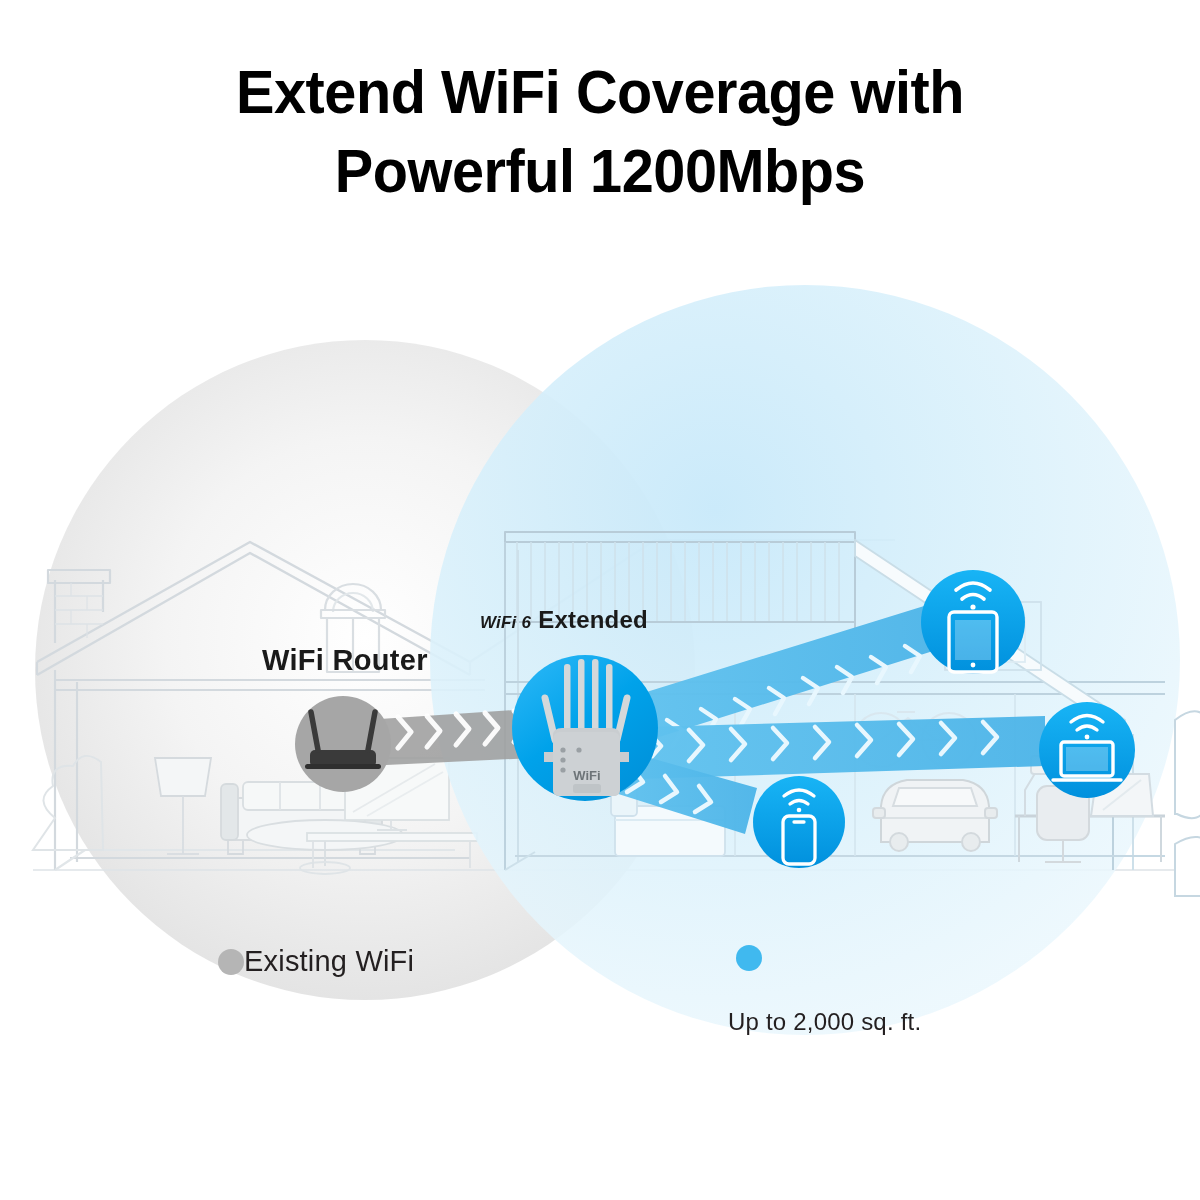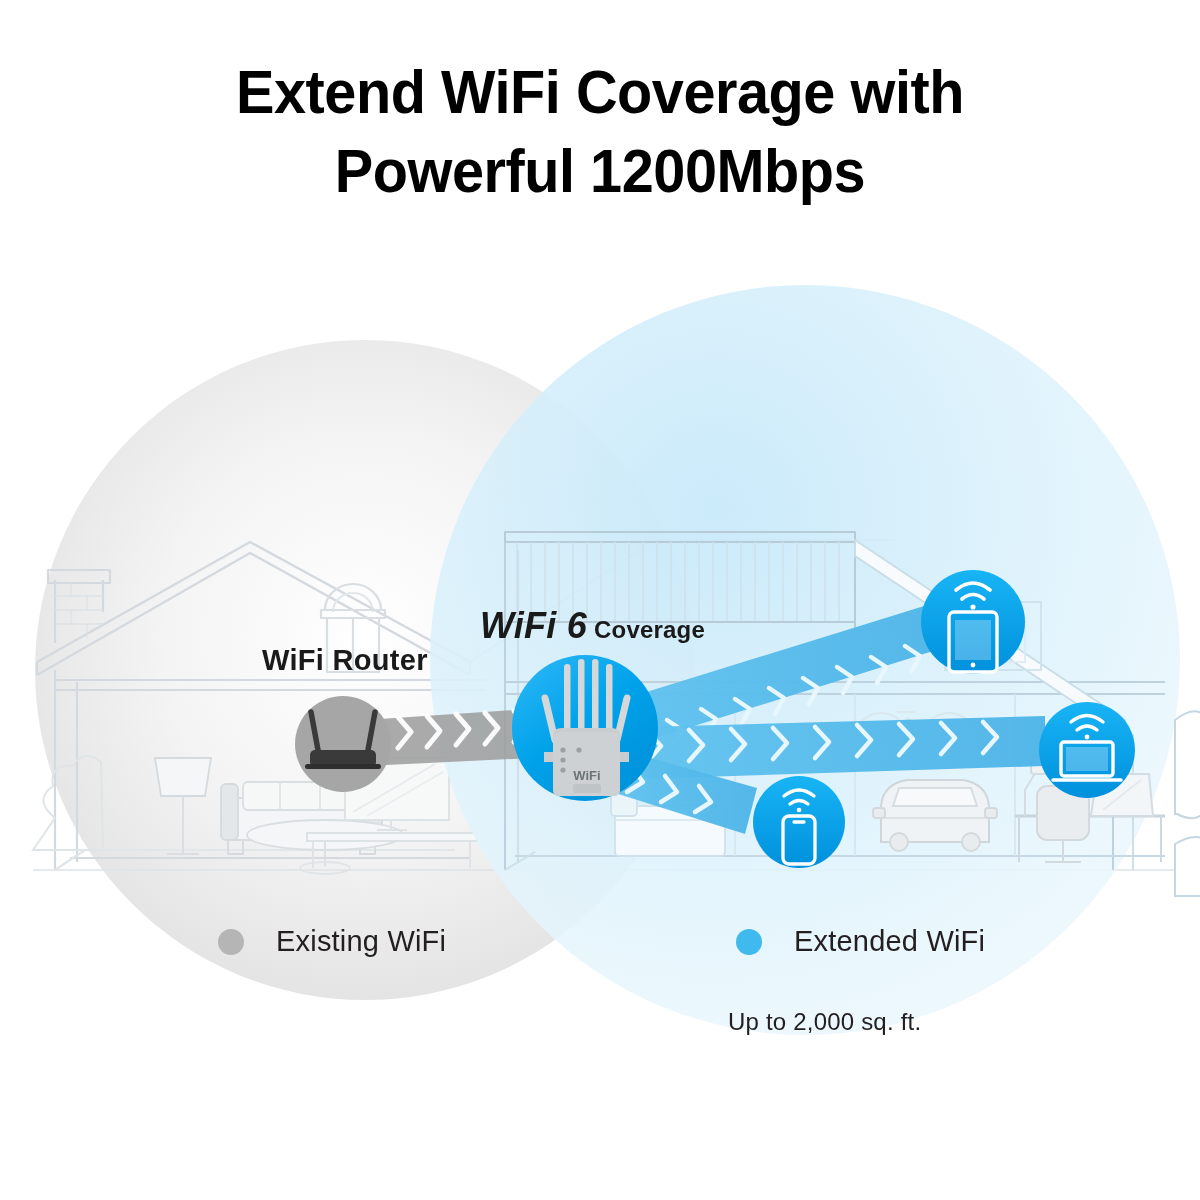--- a/index.html
+++ b/index.html
@@ -48,21 +48,22 @@
     position: absolute;
     left: 0;
     top: 925px;
     width: 1200px;
     height: 44px;
   }
   .legend-item {
     position: absolute;
     display: flex;
     align-items: center;
-    gap: 32px;
+    gap: 0;
+    margin-top: 20px;
   }
   .legend-item.existing { left: 218px; top: 0; }
   .legend-item.extended { left: 736px; top: 0; }
   .legend-dot {
     width: 26px;
     height: 26px;
     border-radius: 50%;
     flex: none;
   }
   .legend-dot.gray { background: #b5b5b5; }
@@ -107,21 +108,21 @@
   .label-extender {
     left: 480px;
     top: 605px;
     font-size: 25px;
     font-weight: bold;
     letter-spacing: 0.2px;
   }
   .label-extender .wifi6 {
     font-style: italic;
     font-weight: bold;
-    font-size: 36px;
+    font-size: 17px;
   }
   .label-extender .ext {
     font-weight: bold;
     font-size: 24px;
   }
 </style>
 </head>
 <body>
 
 <div class="headline">
@@ -443,27 +444,26 @@
       <path d="M 779 572 L 789 572" stroke-linecap="round"></path>
     </g>
   </g>
 </svg>
 </div>
 
 <div class="diagram-label label-router">WiFi Router</div>
 
 <div class="diagram-label label-extender">
   <span class="wifi6">WiFi 6</span>
-  <span class="ext">Coverage</span>
+  <span class="ext">Extended</span>
 </div>
 
 <div class="legend">
   <div class="legend-item existing">
     <span class="legend-dot gray"></span>
     <span class="legend-label">Existing WiFi</span>
   </div>
   <div class="legend-item extended">
     <span class="legend-dot blue"></span>
-    <span class="legend-label">Extended WiFi</span>
   </div>
 </div>
 
 <div class="footnote">Up to 2,000 sq. ft.</div>
 
 </body></html>

